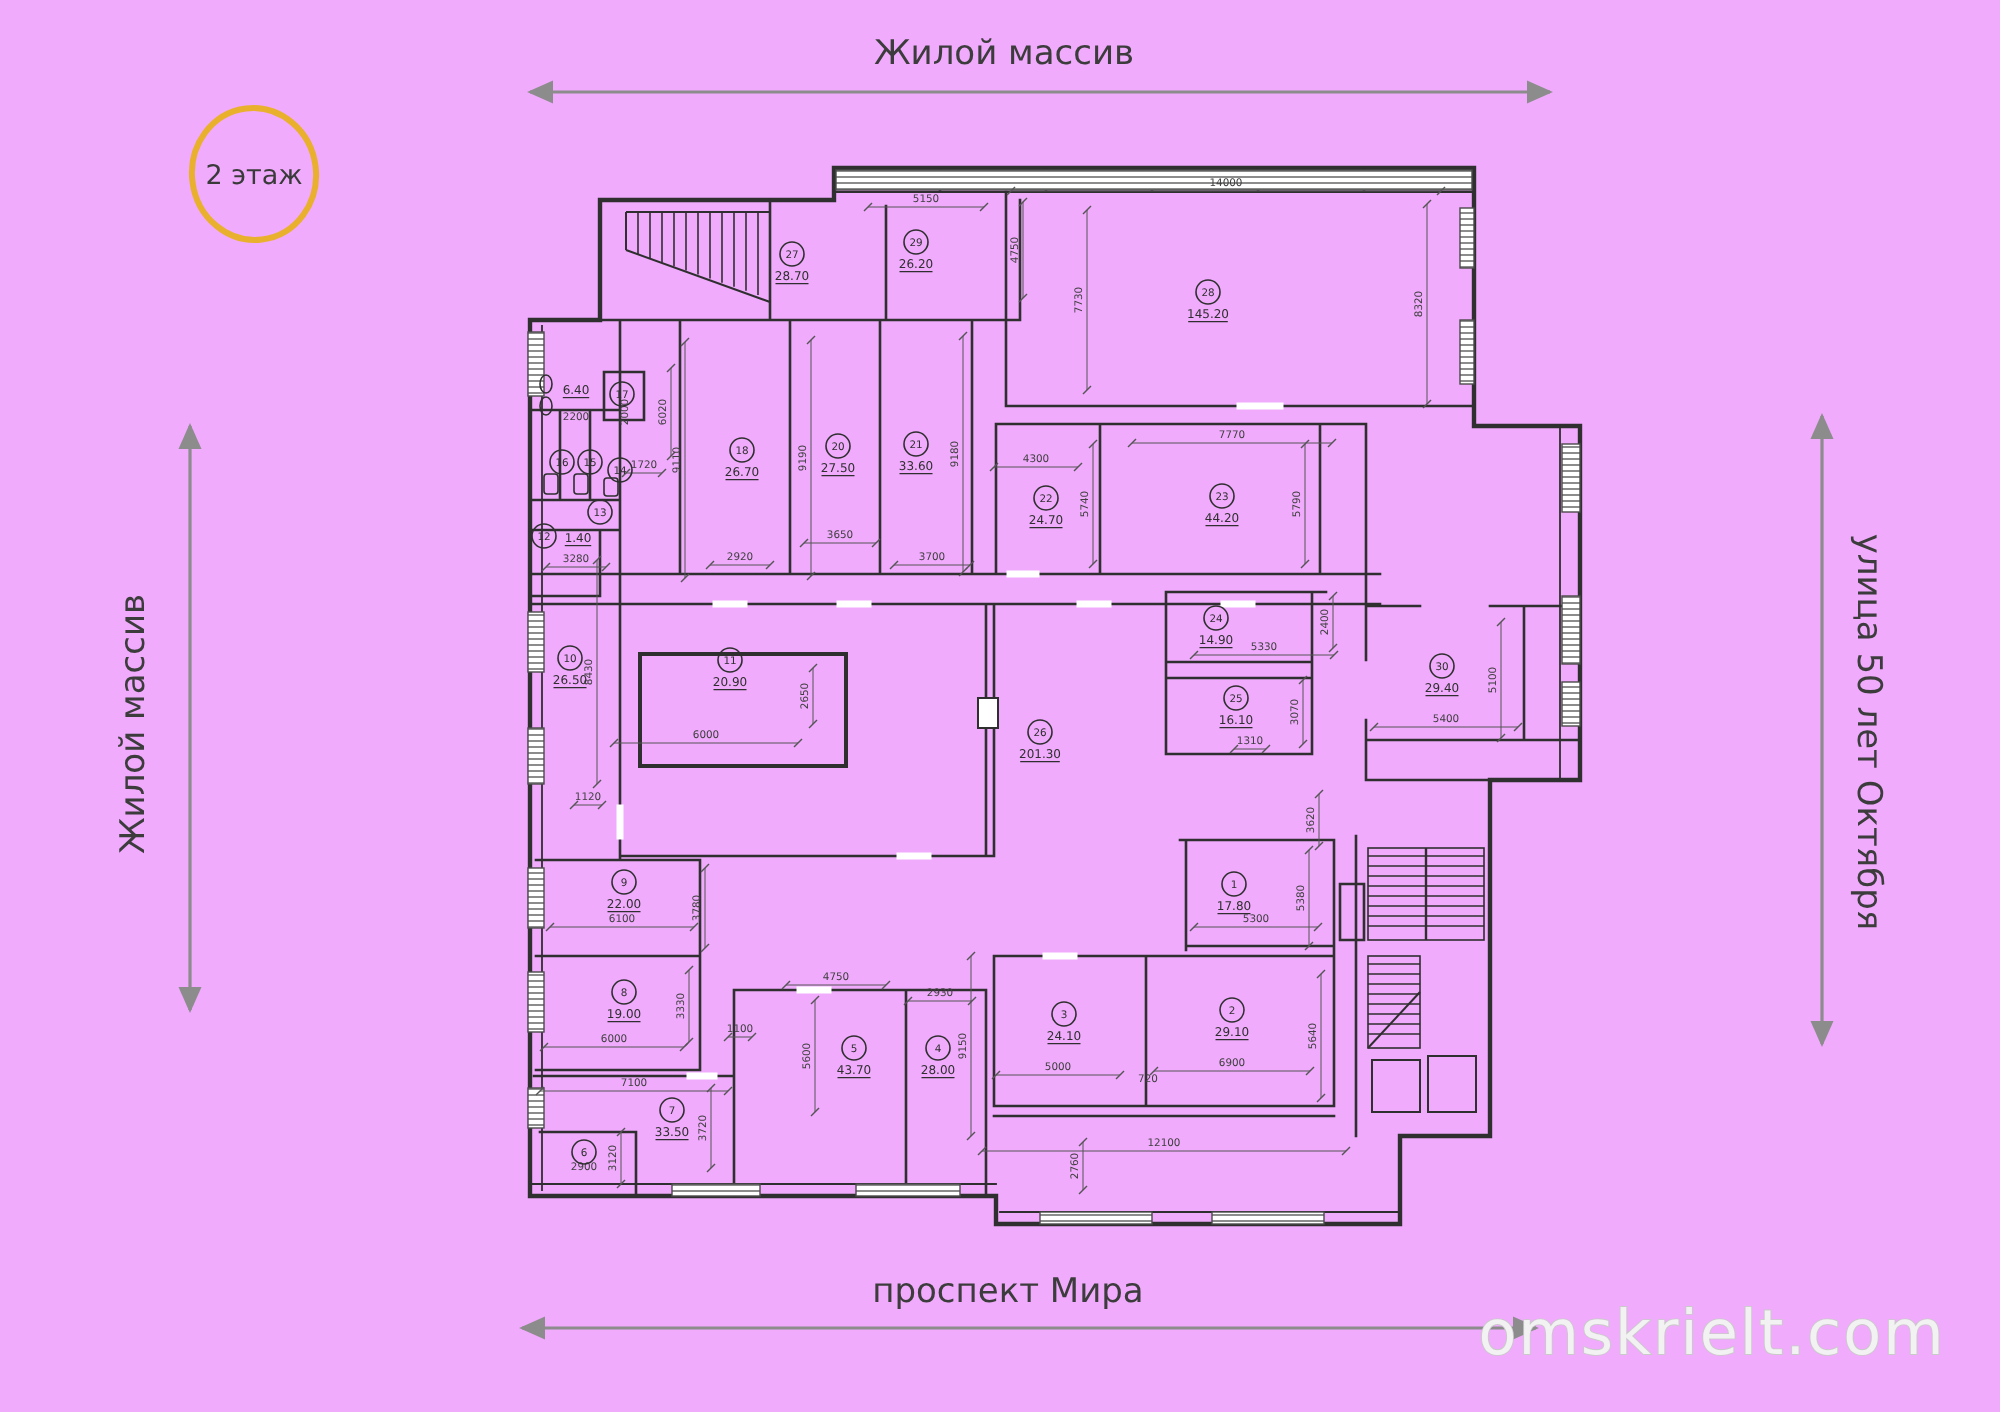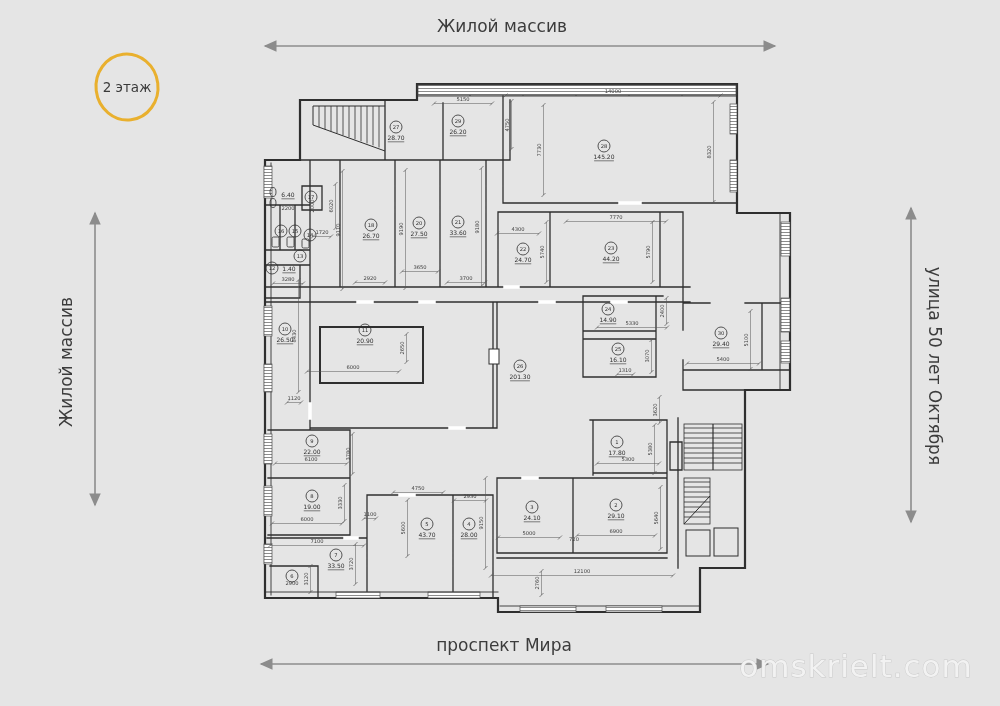--- a/index.html
+++ b/index.html
@@ -1,16 +1,16 @@
 <!DOCTYPE html>
 <html><head>
 <meta charset="utf-8">
 <style>
   html,body{margin:0;padding:0;background:#fff;}
-  #stage{position:relative;width:1000px;height:706px;background:#e5e5e5;overflow:hidden;
+  #stage{position:relative;width:1000px;height:706px;background:#f0abfc;overflow:hidden;
          font-family:"DejaVu Sans","Liberation Sans",sans-serif;}
   svg text{font-family:"DejaVu Sans","Liberation Sans",sans-serif;}
   .street-label{font-size:17px;fill:#3c3c3c;}
   .badge-text{font-size:13.5px;fill:#3a3a3a;}
   .watermark{font-size:31px;fill:#f2f2f2;stroke:#c9c9c9;stroke-width:0.9px;paint-order:stroke;letter-spacing:1px;}
 </style>
 </head>
 <body>
 
 <div id="stage">

